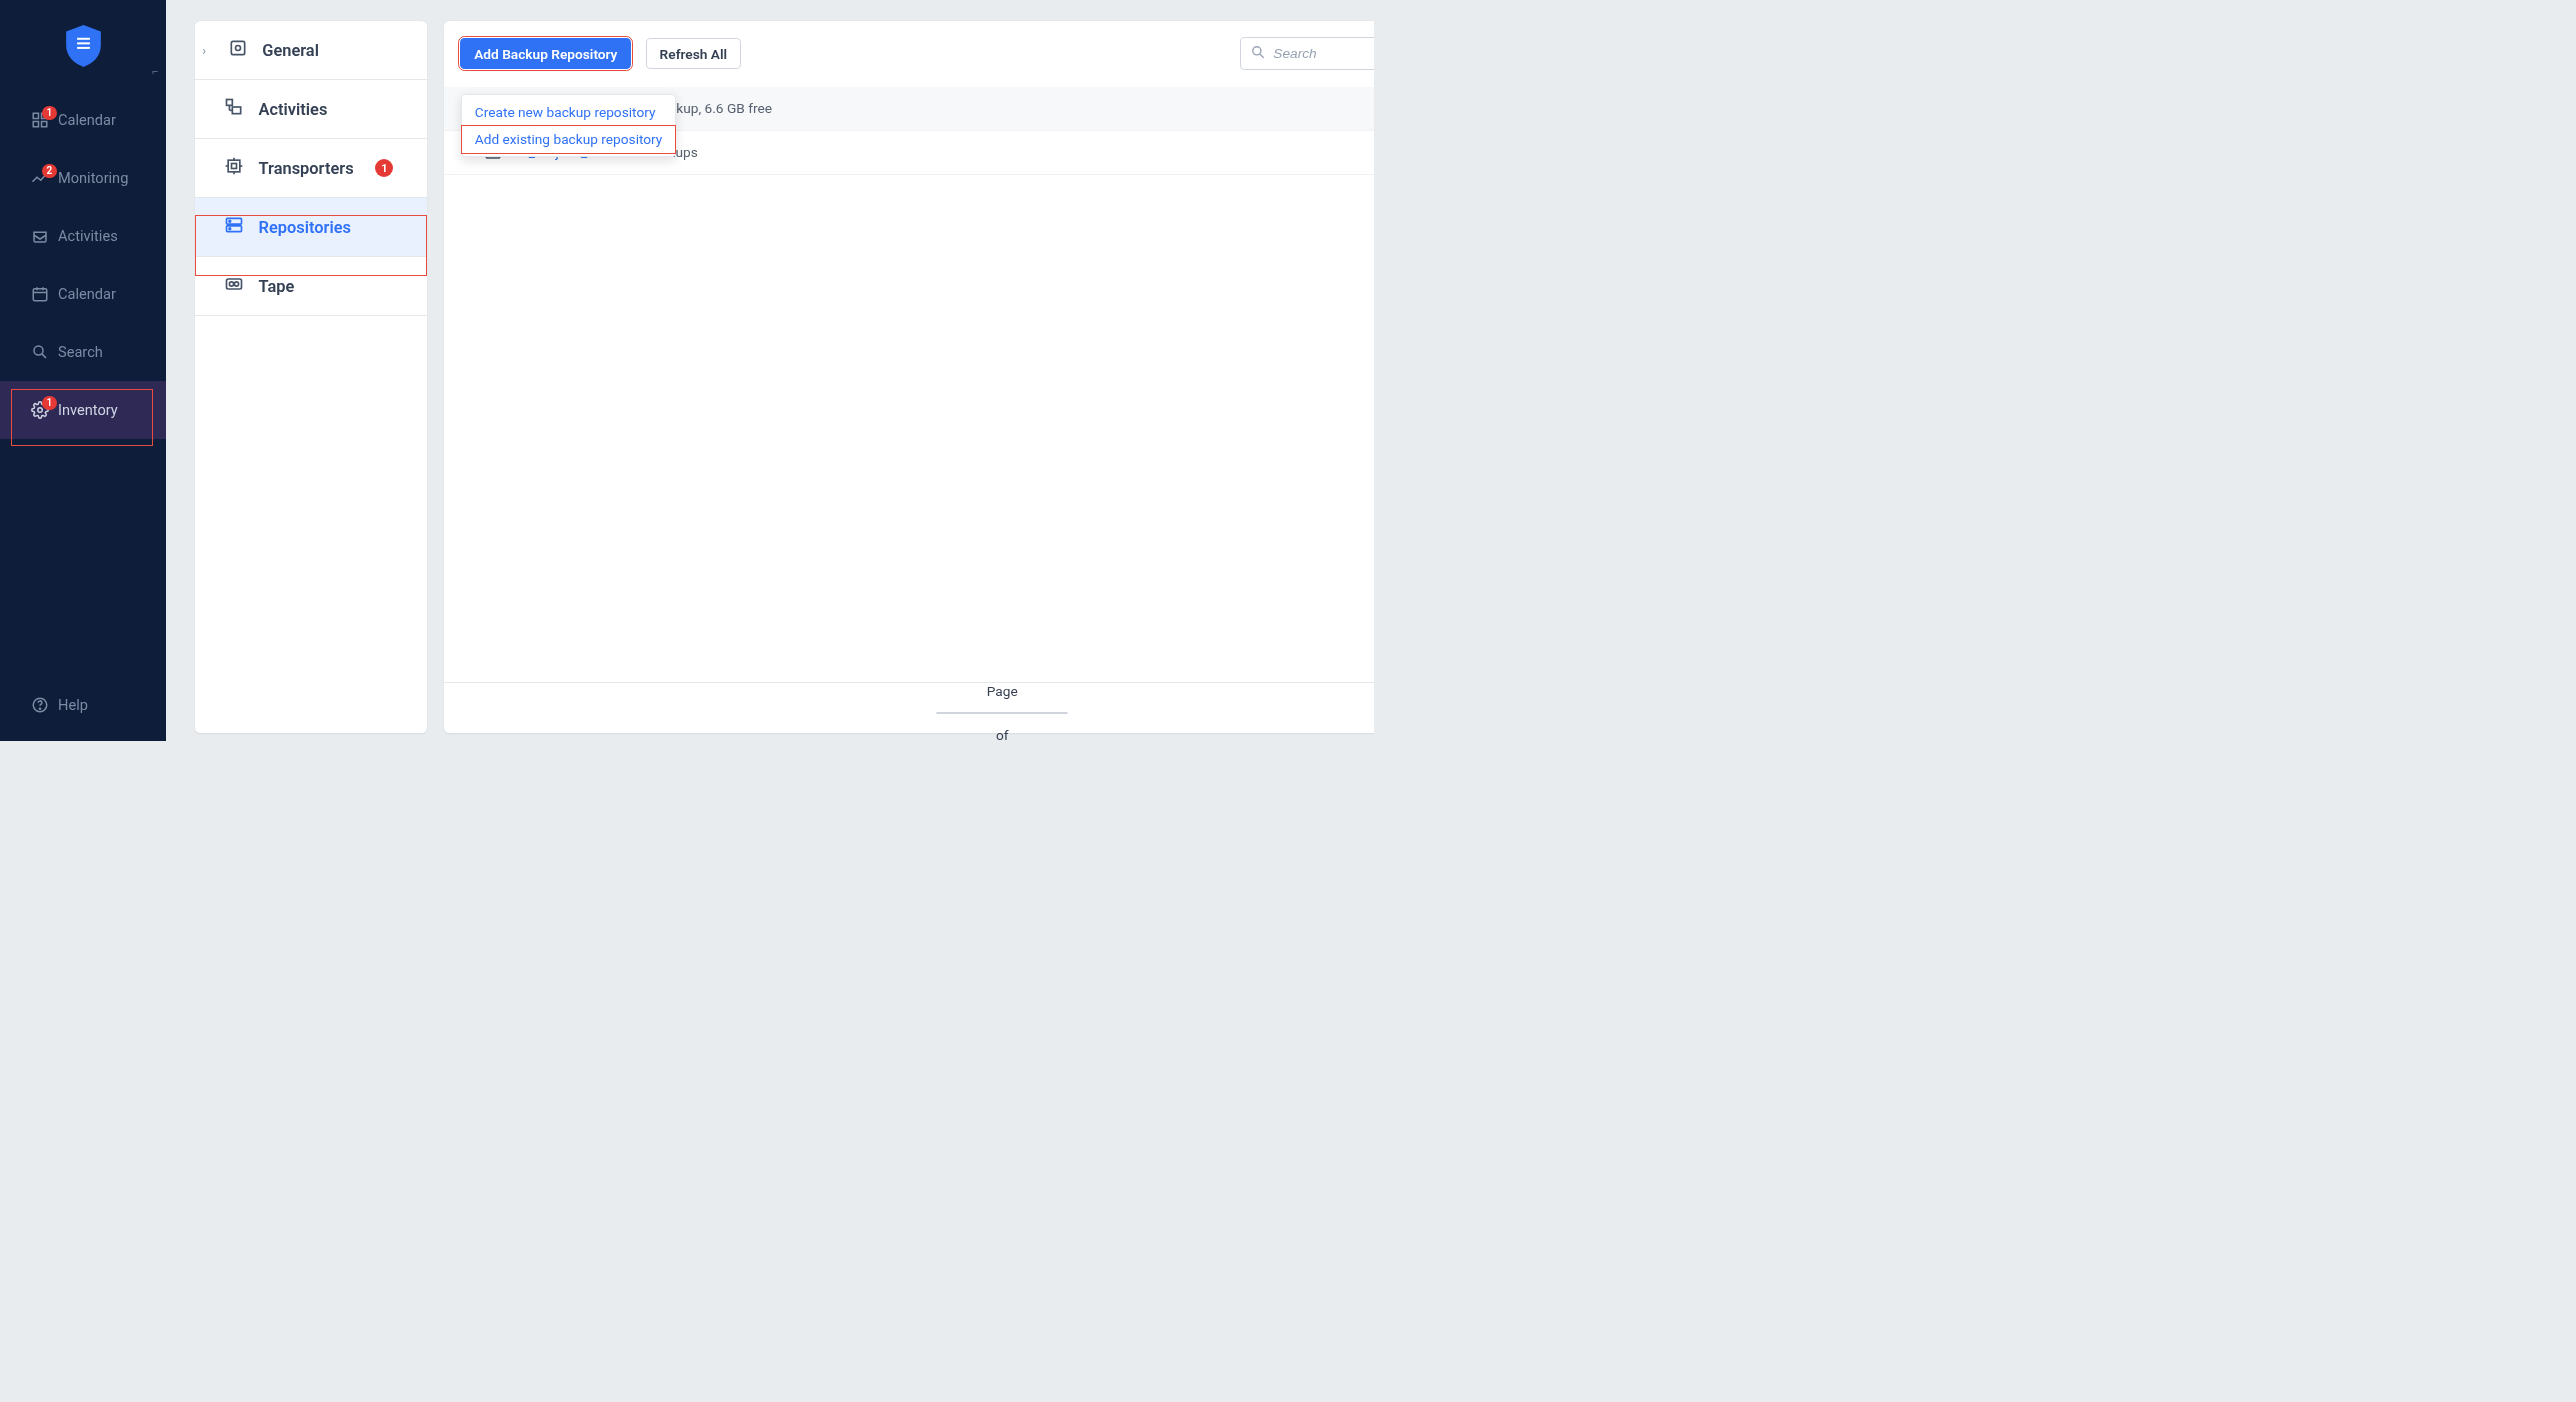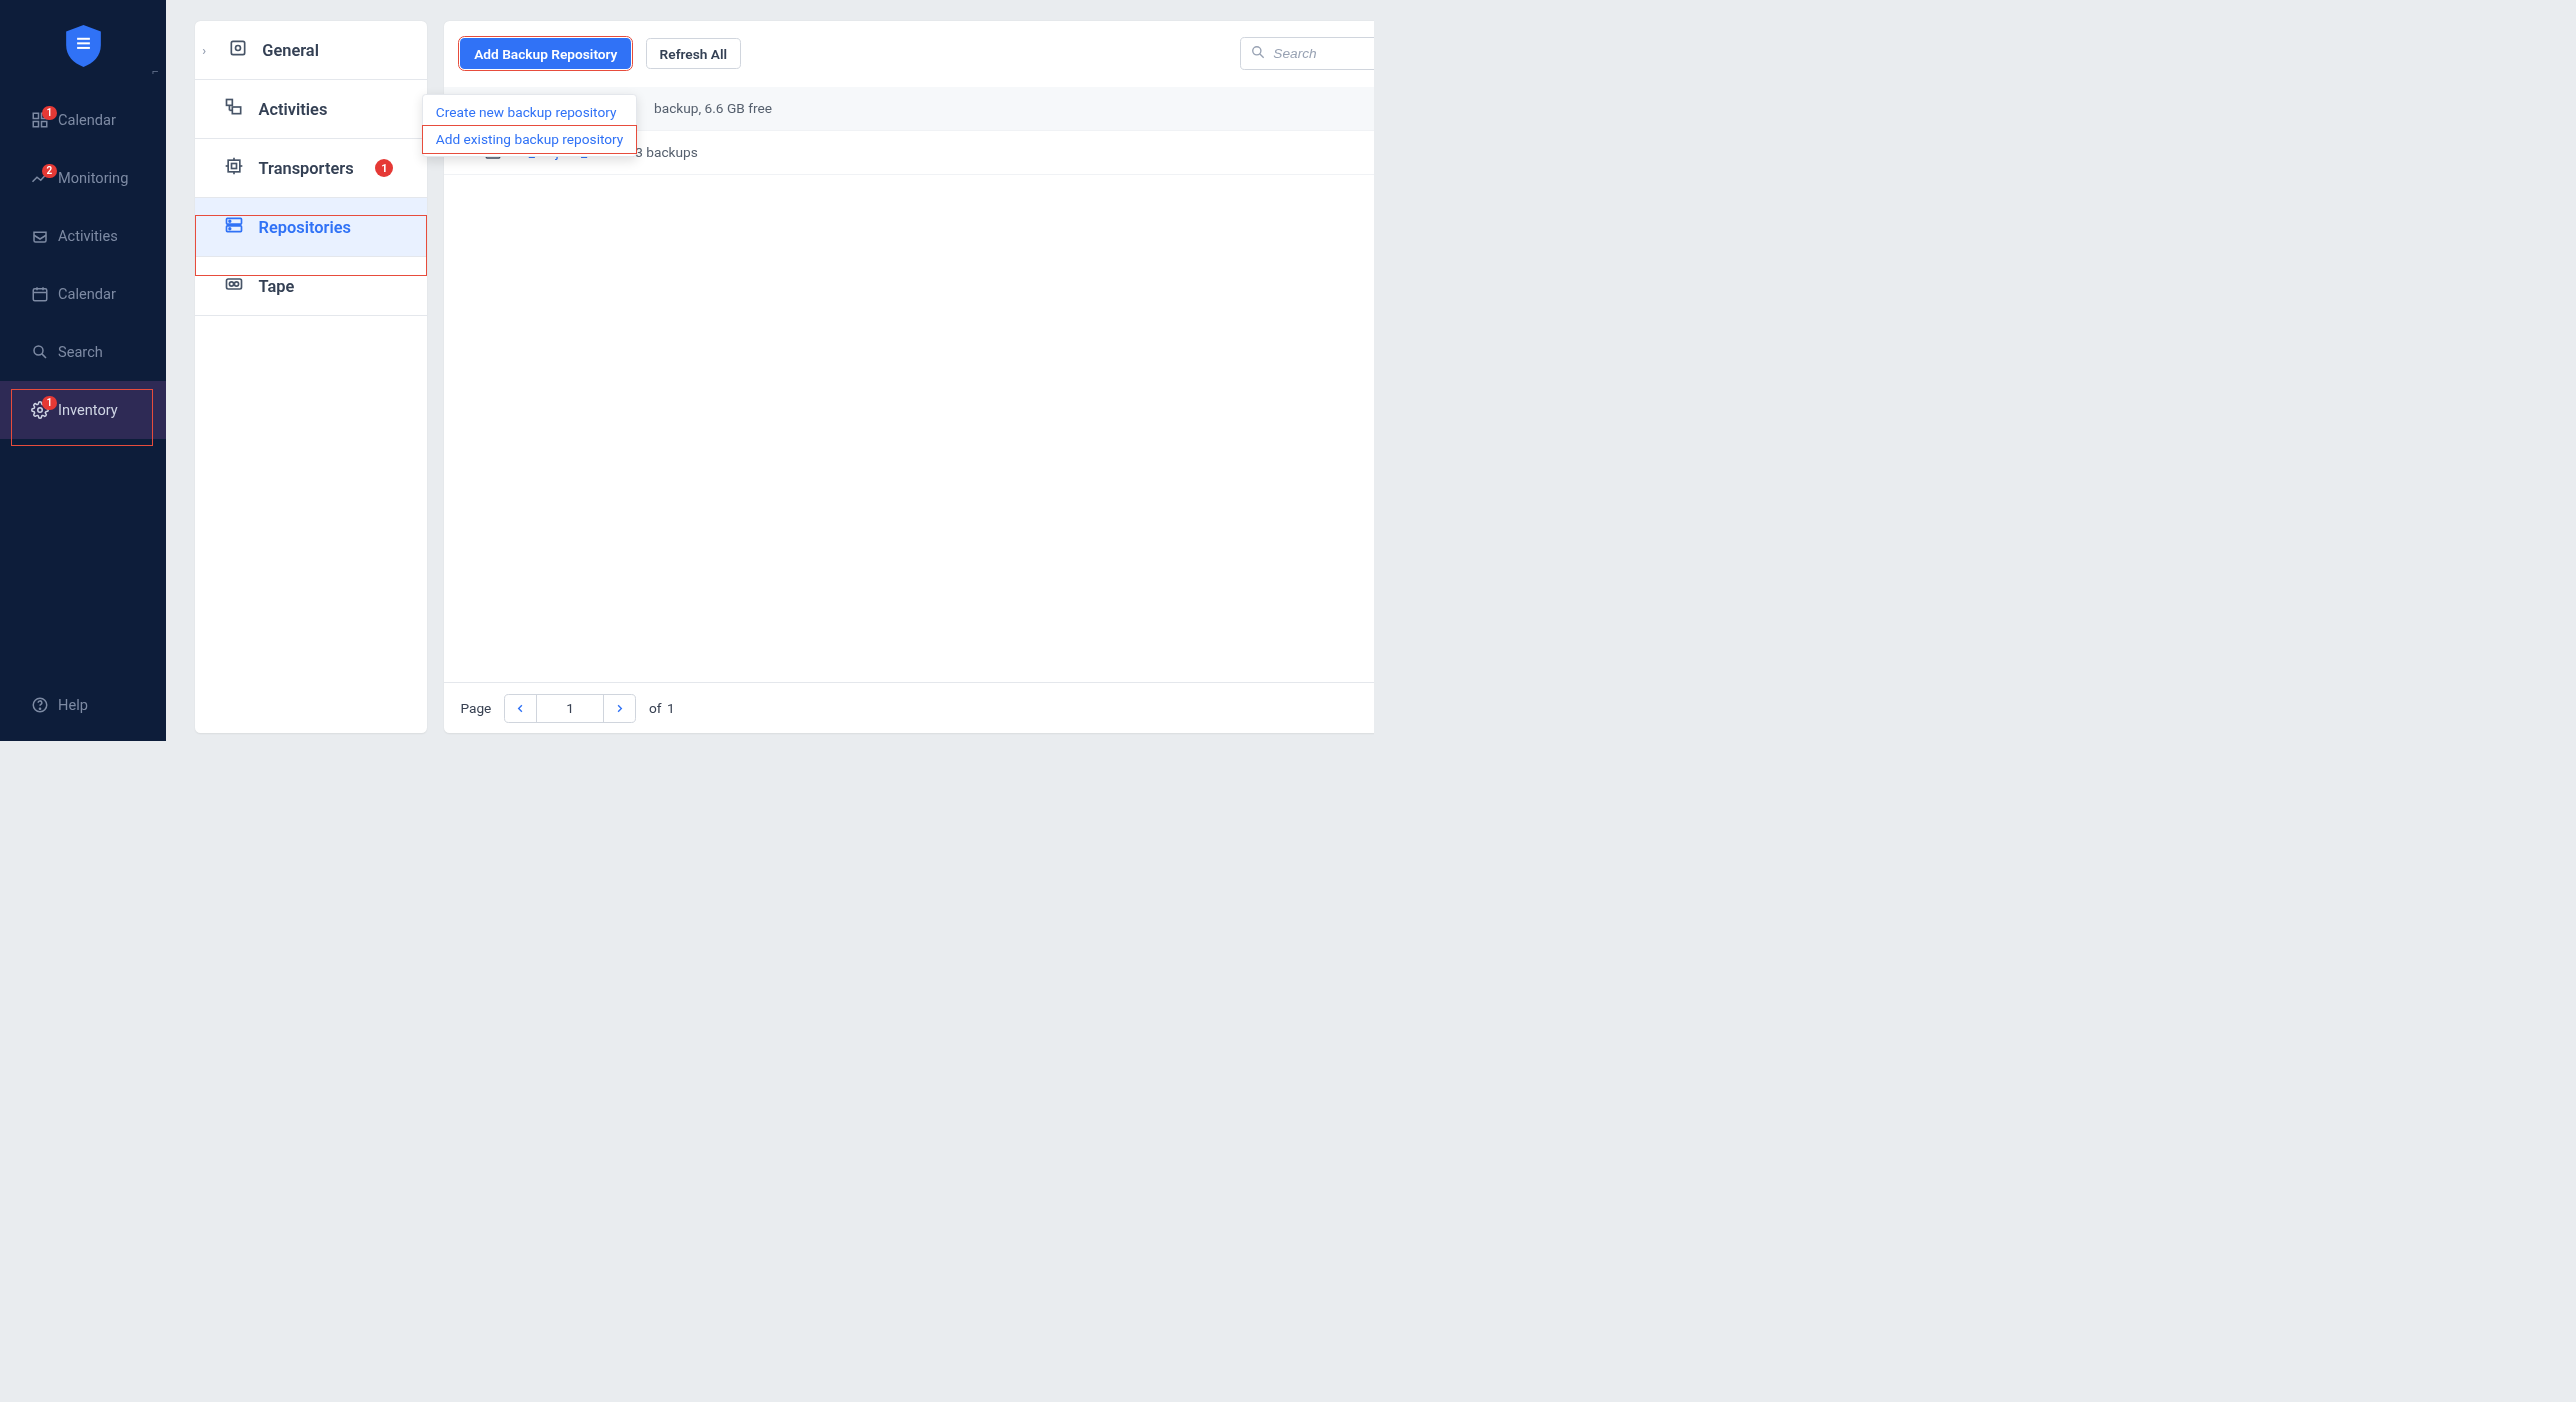--- a/index.html
+++ b/index.html
@@ -171,21 +171,21 @@
   .repo-name { color: #3072f6; }
   .repo-meta { color: #56606e; }
   .db-icon { width: 18px; height: 16.4px; }
 
   .pager {
     height: 51px;
     border-top: 0.9px solid #e4e7ec;
     display: flex; align-items: center;
     padding-left: 16.4px;
     gap: 12.8px;
-    font-size: 13.7px; color: #384152;
+    font-size: 13.7px; color: #384152; flex-direction: column;
   }
   .pager-ctrl {
     display: flex; align-items: center;
     border: 0.9px solid #d0d5dd; border-radius: 4.6px;
     height: 29px; overflow: hidden;
   }
   .pager-btn {
     width: 31px; height: 100%;
     display: flex; align-items: center; justify-content: center;
     color: #3072f6; cursor: pointer;
@@ -419,17 +419,17 @@
         <svg width="11" height="11" viewBox="0 0 24 24" fill="none" stroke="currentColor" stroke-width="3">
             <polyline points="9 5 16 12 9 19"></polyline>
           </svg>
       </span>
     </div>
     <span>of</span>
     <span style="margin-left:-7.3px;">1</span>
   </div>
 </div>
 
-<div class="dropdown" style="left:422px; top:94px;">
+<div class="dropdown" style="left:461px; top:94px;">
   <div class="dropdown-item">Create new backup repository</div>
   <div class="dropdown-item dd-hl">Add existing backup repository</div>
 </div>
 
 
 </body></html>

